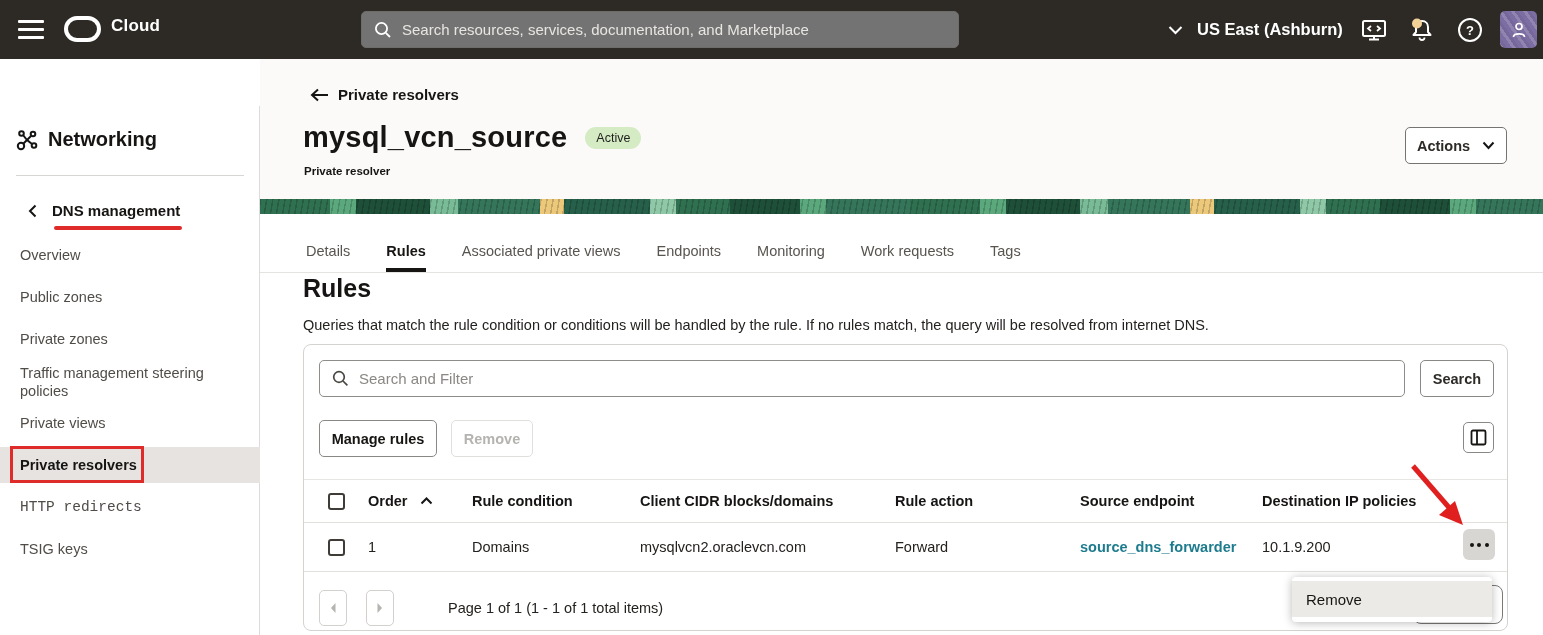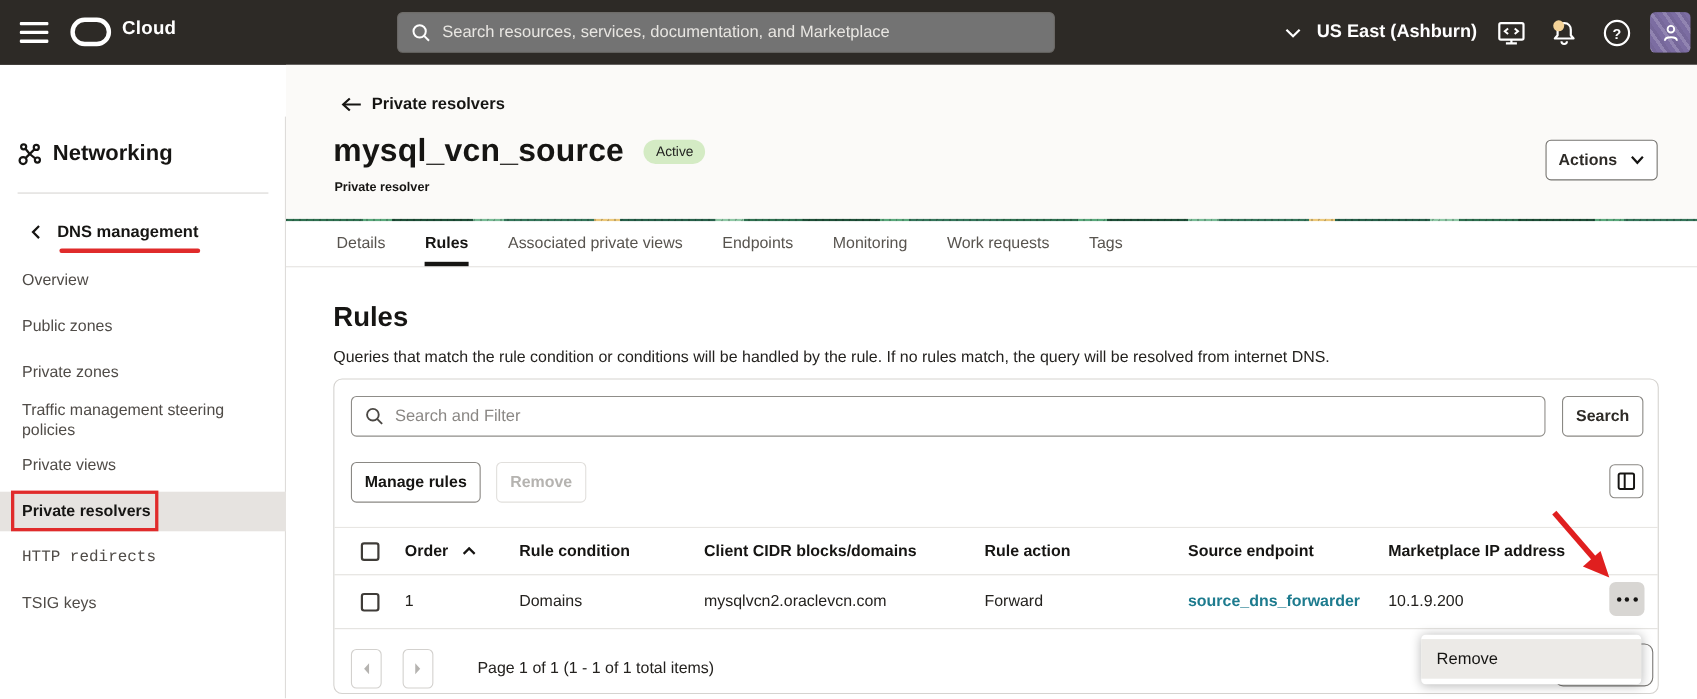--- a/index.html
+++ b/index.html
@@ -47,21 +47,21 @@
 
   .banner { position:absolute; left:0; top:140px; width:1283px; height:15px;
     background:
       repeating-linear-gradient(100deg, rgba(0,0,0,0.18) 0 1.5px, transparent 1.5px 6px),
       repeating-linear-gradient(90deg,
         #2f7050 0 70px, #5aa87c 70px 96px, #1e4f38 96px 170px, #79bb96 170px 198px,
         #35755a 198px 280px, #ecc87a 280px 304px, #27604a 304px 390px, #8fc8a6 390px 416px,
         #2f7050 416px 470px, #1e4f38 470px 540px, #5aa87c 540px 566px, #35755a 566px 650px);
   }
 
-  .tabbar { position:absolute; left:0; top:142px; width:1283px; height:42px; background:#fff; border-bottom:1px solid #e5e3e0; display:flex; align-items:stretch; padding-left:46px; gap:36px; }
+  .tabbar { position:absolute; left:0; top:172px; width:1283px; height:42px; background:#fff; border-bottom:1px solid #e5e3e0; display:flex; align-items:stretch; padding-left:46px; gap:36px; }
   .tab { display:flex; align-items:center; font-size:14.5px; color:#58544f; cursor:pointer; border-bottom:4px solid transparent; padding-top:2px; }
   .tab.active { color:#161513; font-weight:700; border-bottom-color:#161513; }
 
   .rules-heading { position:absolute; left:43px; top:215px; font-size:25px; font-weight:700; color:#161513; }
   .rules-desc { position:absolute; left:43px; top:258px; font-size:14.5px; color:#24221f; }
 
   
   .card { position:absolute; left:43px; top:285px; width:1205px; height:287px; background:#fff; border:1px solid #d5d3d0; border-radius:8px; }
   .filter-input { position:absolute; left:15px; top:15px; width:1086px; height:37px; border:1px solid #8f8d89; border-radius:5px; display:flex; align-items:center; padding:0 12px; gap:10px; background:#fff; }
   .filter-input input { flex:1; border:none; outline:none; font-size:15px; color:#2e2b27; font-family:"Liberation Sans", sans-serif; }
@@ -82,21 +82,21 @@
   .col-src { width:182px;margin-left:40px; }
   .col-dst { width:186px; }
   .link { color:#1d7b8e; font-weight:700; text-decoration:none; cursor:pointer; }
   .dots-btn { position:absolute; left:1159px; top:184px; width:32px; height:31px; background:#d8d6d3; border:none; border-radius:6px; display:flex; align-items:center; justify-content:center; gap:3.5px; cursor:pointer; }
   .dots-btn i { width:4px; height:4px; background:#161513; border-radius:50%; }
 
   .pager { position:absolute; left:0; top:240px; width:1203px; height:46px; display:flex; align-items:center; }
   .pager-btn { width:28px; height:36px; border:1px solid #d3d1ce; border-radius:5px; background:#fff; display:flex; align-items:center; justify-content:center; cursor:pointer; }
   .pager-btn.prev { margin-left:15px; }
   .pager-btn.next { margin-left:19px; }
-  .pager-text { margin-left:40px; font-size:14.5px; color:#24221f; }
+  .pager-text { margin-left:54px; font-size:14.5px; color:#24221f; }
   .hidden-btn { position:absolute; left:1109px; top:240px; width:90px; height:39px; border:1px solid #7b7976; border-radius:8px; background:#fff; }
 
   
   .popup { position:absolute; left:1292px; top:577px; width:200px; height:45px; background:#fff; border-radius:4px; box-shadow:0 1px 10px rgba(0,0,0,0.28); z-index:30; padding-top:4px; }
   .popup-item { margin:0; height:36px; background:#eceae7; display:flex; align-items:center; padding-left:14px; font-size:15px; color:#161513; cursor:pointer; }
 
   
   .annot-arrow { position:absolute; left:1395px; top:455px; z-index:25; pointer-events:none; }
 
   svg { display:block; }
@@ -266,21 +266,21 @@
         <div class="col-order">
           <span>Order</span>
           <svg width="13" height="8" viewBox="0 0 13 8">
               <polyline points="1.5,6.5 6.5,1.5 11.5,6.5" fill="none" stroke="#161513" stroke-width="2"></polyline>
             </svg>
         </div>
         <div class="col-cond">Rule condition</div>
         <div class="col-cidr">Client CIDR blocks/domains</div>
         <div class="col-action">Rule action</div>
         <div class="col-src">Source endpoint</div>
-        <div class="col-dst">Marketplace IP address</div>
+        <div class="col-dst">Destination IP policies</div>
       </div>
 
       <div class="trow">
         <div class="cell-check">
             <div class="checkbox"></div>
           </div>
         <div class="col-order">
             <span>1</span>
           </div>
         <div class="col-cond">Domains</div>

